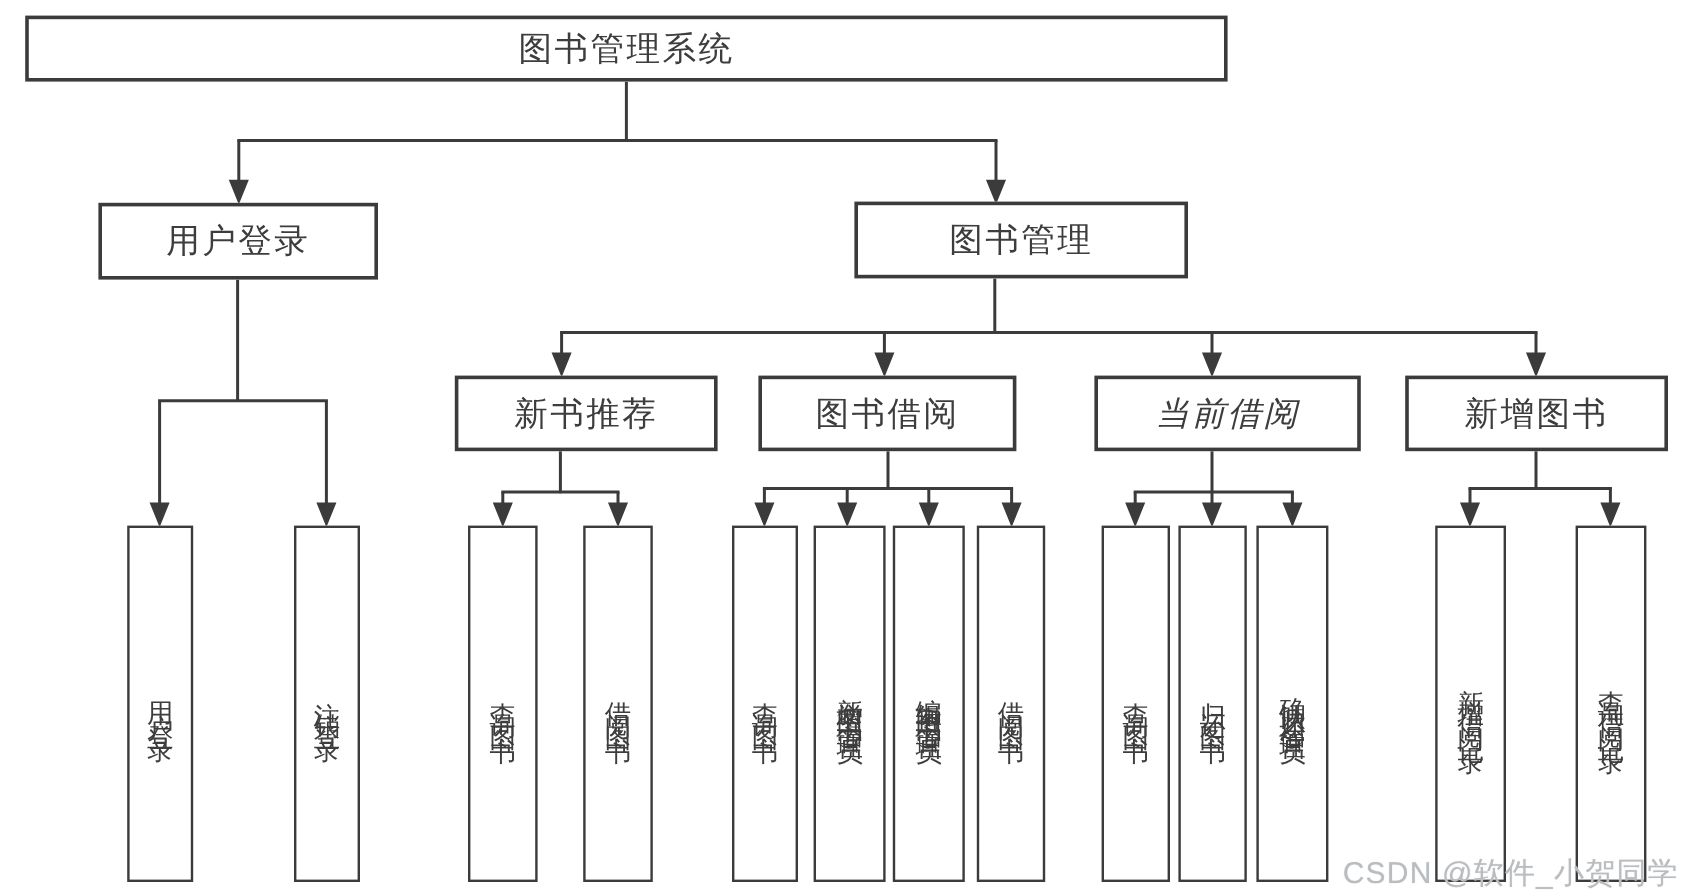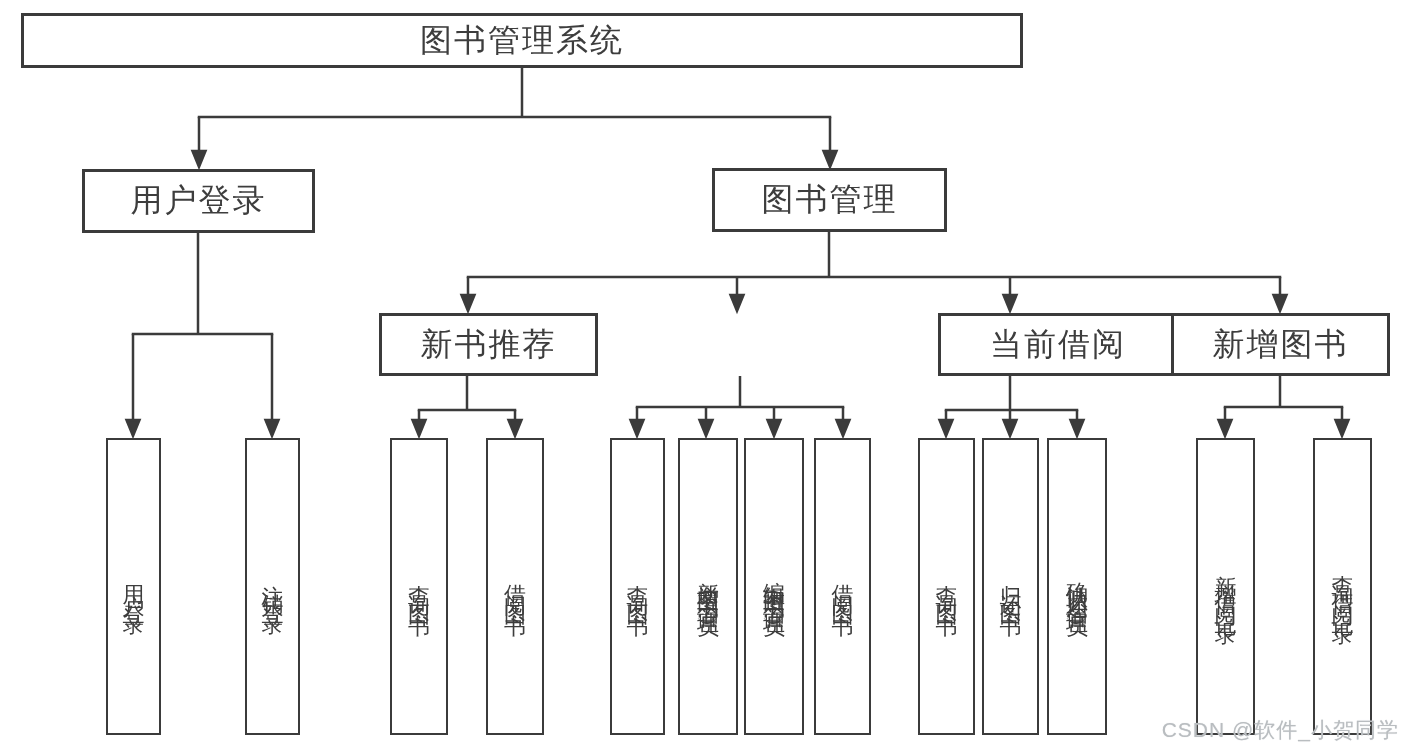--- a/index.html
+++ b/index.html
@@ -13,55 +13,55 @@
   .connectors{position:absolute;left:0;top:0;z-index:1;}
   .node{
     position:absolute;
     background:#ffffff;
     border:3px solid #3b3b3b;
     box-sizing:border-box;
     display:flex;align-items:center;justify-content:center;
     color:#3d3d3d;
     z-index:2;
   }
-  .h-node{font-size:32px;letter-spacing:2px;}
+  .h-node{font-size:28px;letter-spacing:2px;}
   .leaf{
     writing-mode:vertical-rl;
     text-orientation:mixed;
     font-size:22px;
     letter-spacing:10px;
     border-width:2.5px;
     line-height:1;
   }
   .leaf.tight{letter-spacing:5px;}
   
   .n-root{left:21px;top:13px;width:1002px;height:55px;}
   .n-user-login{left:82px;top:169px;width:233px;height:64px;}
-  .n-book-mgmt{left:712px;top:168px;width:235px;height:64px;}
+  .n-book-mgmt{left:712px;top:168px;width:278px;height:64px;}
   .n-new-book{left:358px;top:313px;width:219px;height:63px;margin-left:21px;}
   .n-book-borrow{left:632px;top:313px;width:215px;height:63px;}
-  .n-current-borrow{left:938px;top:313px;width:240px;height:63px;}
+  .n-current-borrow{left:912px;top:313px;width:222px;height:63px;font-style:italic;}
   .n-borrow-records{left:1171px;top:313px;width:219px;height:63px;}
   .lf{top:438px;height:297px;}
   .n-l1{left:106px;width:55px;}
   .n-l2{left:245px;width:55px;}
   .n-l3{left:390px;width:58px;}
   .n-l4{left:486px;width:58px;}
   .n-l5{left:610px;width:55px;}
   .n-l6{left:678px;width:60px;}
   .n-l7{left:744px;width:60px;}
   .n-l8{left:814px;width:57px;}
   .n-l9{left:918px;width:57px;}
   .n-l10{left:982px;width:57px;}
   .n-l11{left:1047px;width:60px;}
   .n-l12{left:1196px;width:59px;}
   .n-l13{left:1313px;width:59px;}
   .watermark{
     position:absolute;right:6px;bottom:3px;
-    font-size:21px;color:#b9bdc0;
+    font-size:25px;color:#b9bdc0;
     letter-spacing:1px;z-index:3;
     text-shadow:0 0 1px #d8dadc;
   }
 </style>
 </head>
 <body>
 
 <div class="canvas">
 
   <svg class="connectors" width="1405" height="747" viewBox="0 0 1405 747">
@@ -135,20 +135,23 @@
   <div class="node h-node n-user-login">
     <span>用户登录</span>
   </div>
   <div class="node h-node n-book-mgmt">
     <span>图书管理</span>
   </div>
 
   <div class="node h-node n-new-book">
     <span>新书推荐</span>
   </div>
+  <div class="node h-node n-book-borrow">
+    <span>图书借阅</span>
+  </div>
   <div class="node h-node n-current-borrow">
     <span>当前借阅</span>
   </div>
   <div class="node h-node n-borrow-records">
     <span>新增图书</span>
   </div>
 
   <div class="node leaf lf n-l1">
     <span>用户登录</span>
   </div>

